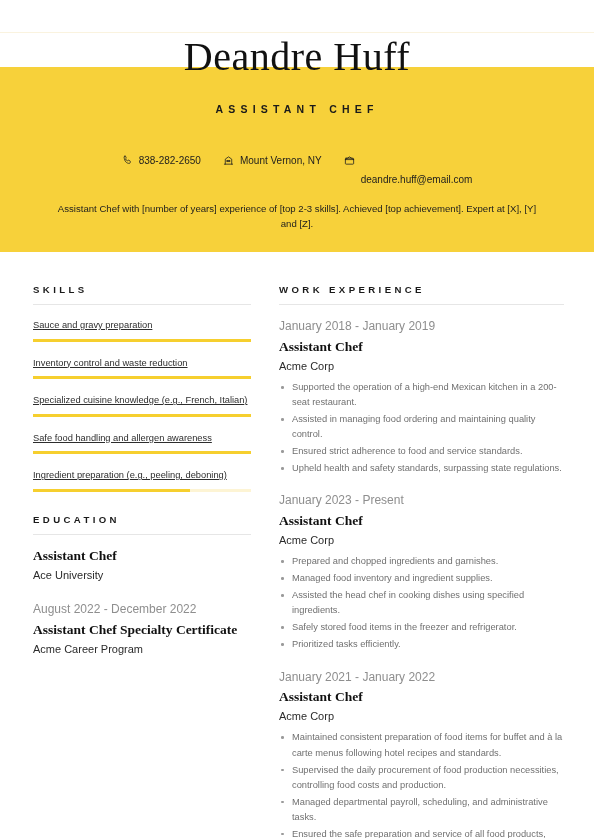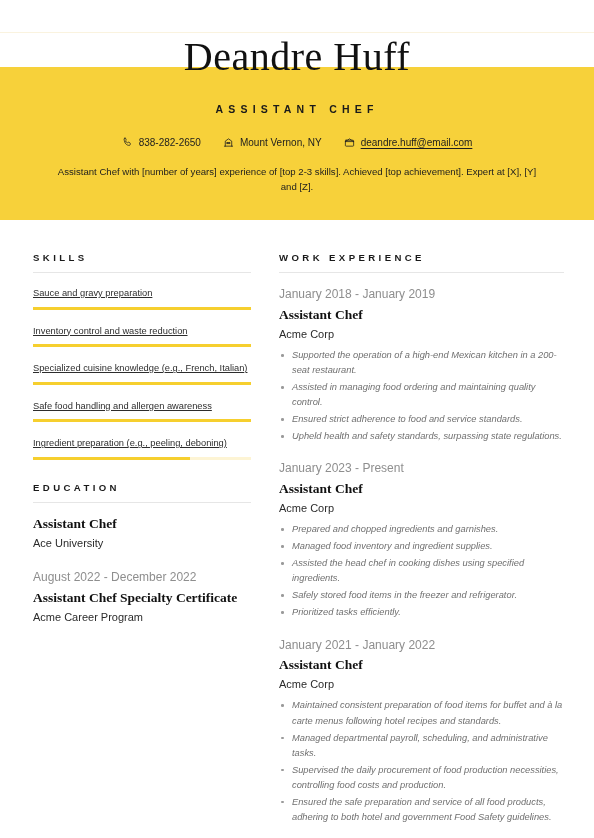--- a/index.html
+++ b/index.html
@@ -11,21 +11,21 @@
   body {
     font-family: "Liberation Sans", sans-serif;
     color: #2d2d2d;
     position: relative;
     overflow: hidden;
   }
 
   
   .header {
     position: relative;
-    height: 220px;
+    height: 252px;
     width: 100%;
   }
   .header-rule {
     position: absolute;
     top: 32px; left: 0; right: 0;
     height: 1px;
     background: #faf3df;
   }
   .header-band {
     position: absolute;
@@ -72,22 +72,22 @@
   }
   .contact-item .ico {
     display: inline-flex;
     align-items: center;
     justify-content: center;
     width: 12px; height: 12px;
     flex: 0 0 12px;
   }
   .contact-item .ico svg { display: block; }
   .contact-email-text {
-    text-decoration: underline;
     text-underline-offset: 1.5px;
+    margin-top: 38px;
   }
   .summary {
     margin-top: 17px;
     width: 480px;
     text-align: center;
     font-size: 9.6px;
     line-height: 1.55;
     color: #1d1d1d;
   }
 
@@ -163,21 +163,20 @@
     list-style: none;
     margin-top: 7px;
   }
   .exp-bullets li {
     position: relative;
     padding-left: 13px;
     font-size: 9.3px;
     line-height: 1.62;
     color: #707070;
     margin-bottom: 2px;
-    font-style: italic;
   }
   .exp-bullets li::before {
     content: "";
     position: absolute;
     left: 2px;
     top: 6px;
     width: 2.6px;
     height: 2.6px;
     border-radius: 50%;
     background: #9a9a9a;
@@ -314,22 +313,22 @@
               <li>Safely stored food items in the freezer and refrigerator.</li>
               <li>Prioritized tasks efficiently.</li>
             </ul>
           </div>
           <div class="exp-item">
             <div class="entry-date">January 2021 - January 2022</div>
             <div class="entry-role">Assistant Chef</div>
             <div class="entry-org">Acme Corp</div>
             <ul class="exp-bullets">
               <li>Maintained consistent preparation of food items for buffet and à la carte menus following hotel recipes and standards.</li>
+              <li>Supervised the daily procurement of food production necessities, controlling food costs and production.</li>
               <li>Managed departmental payroll, scheduling, and administrative tasks.</li>
-              <li>Supervised the daily procurement of food production necessities, controlling food costs and production.</li>
               <li>Ensured the safe preparation and service of all food products, adhering to both hotel and government Food Safety guidelines.</li>
             </ul>
           </div>
         </div>
     </div>
   </div>
 
 </div>
 
 </body></html>

